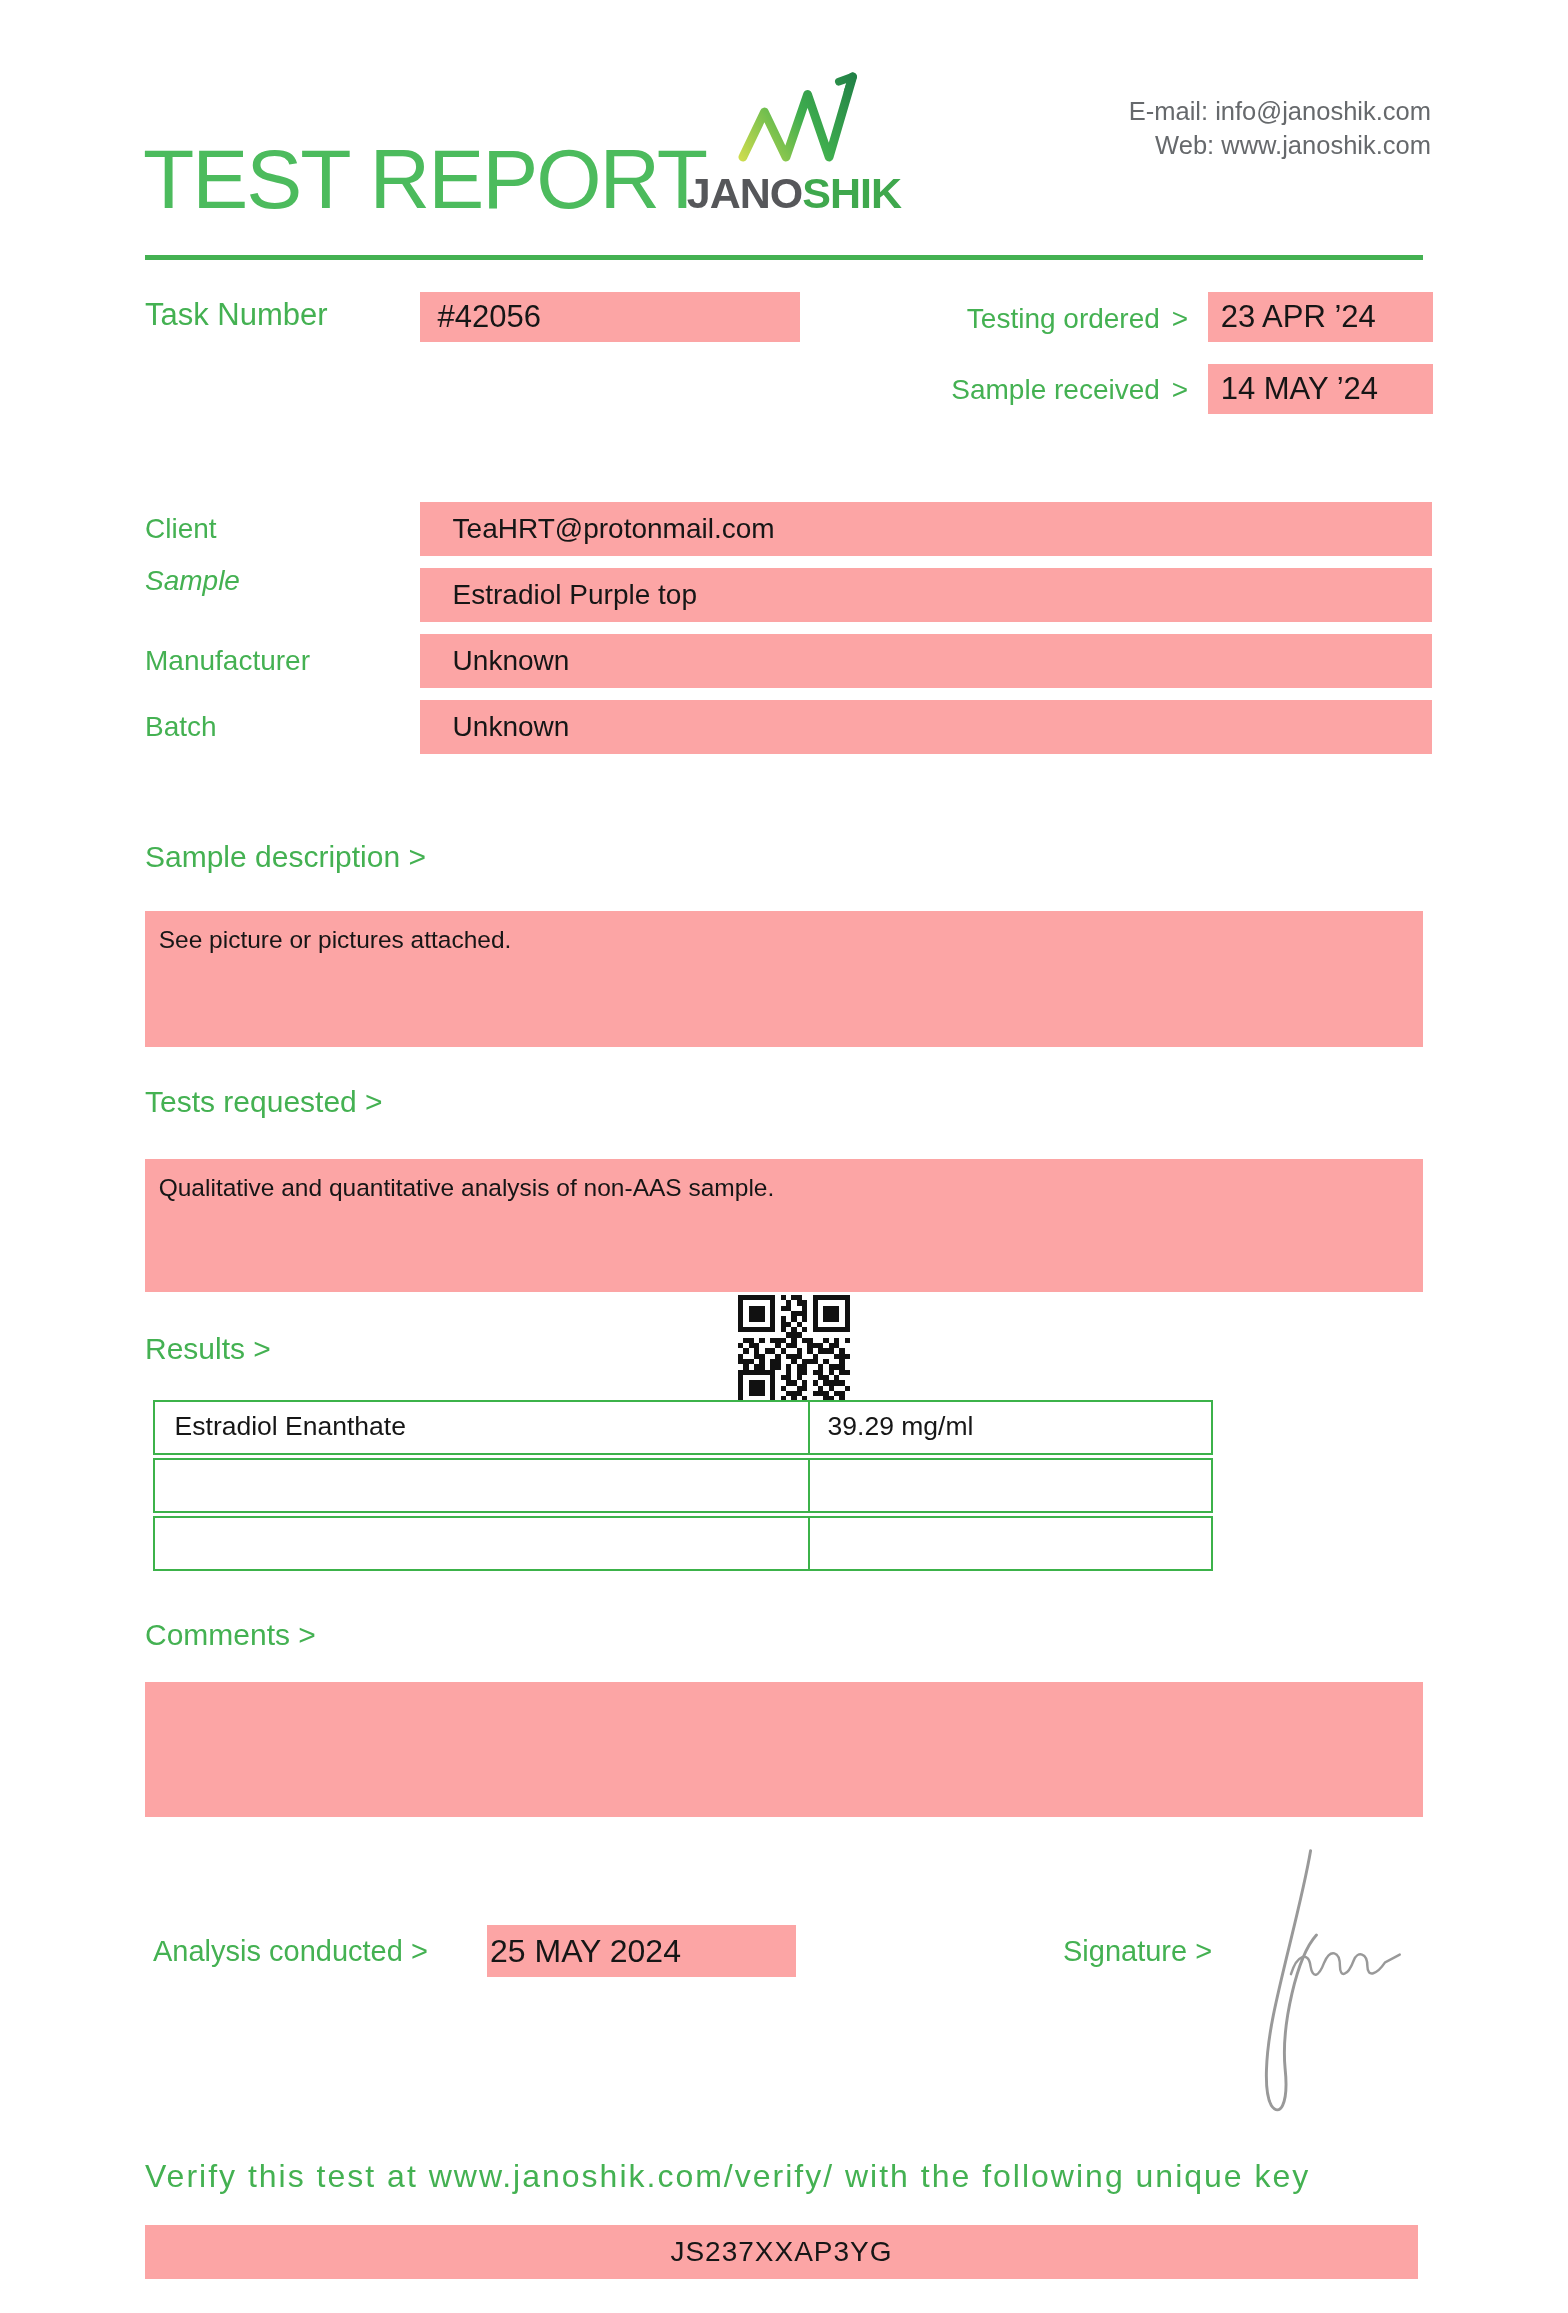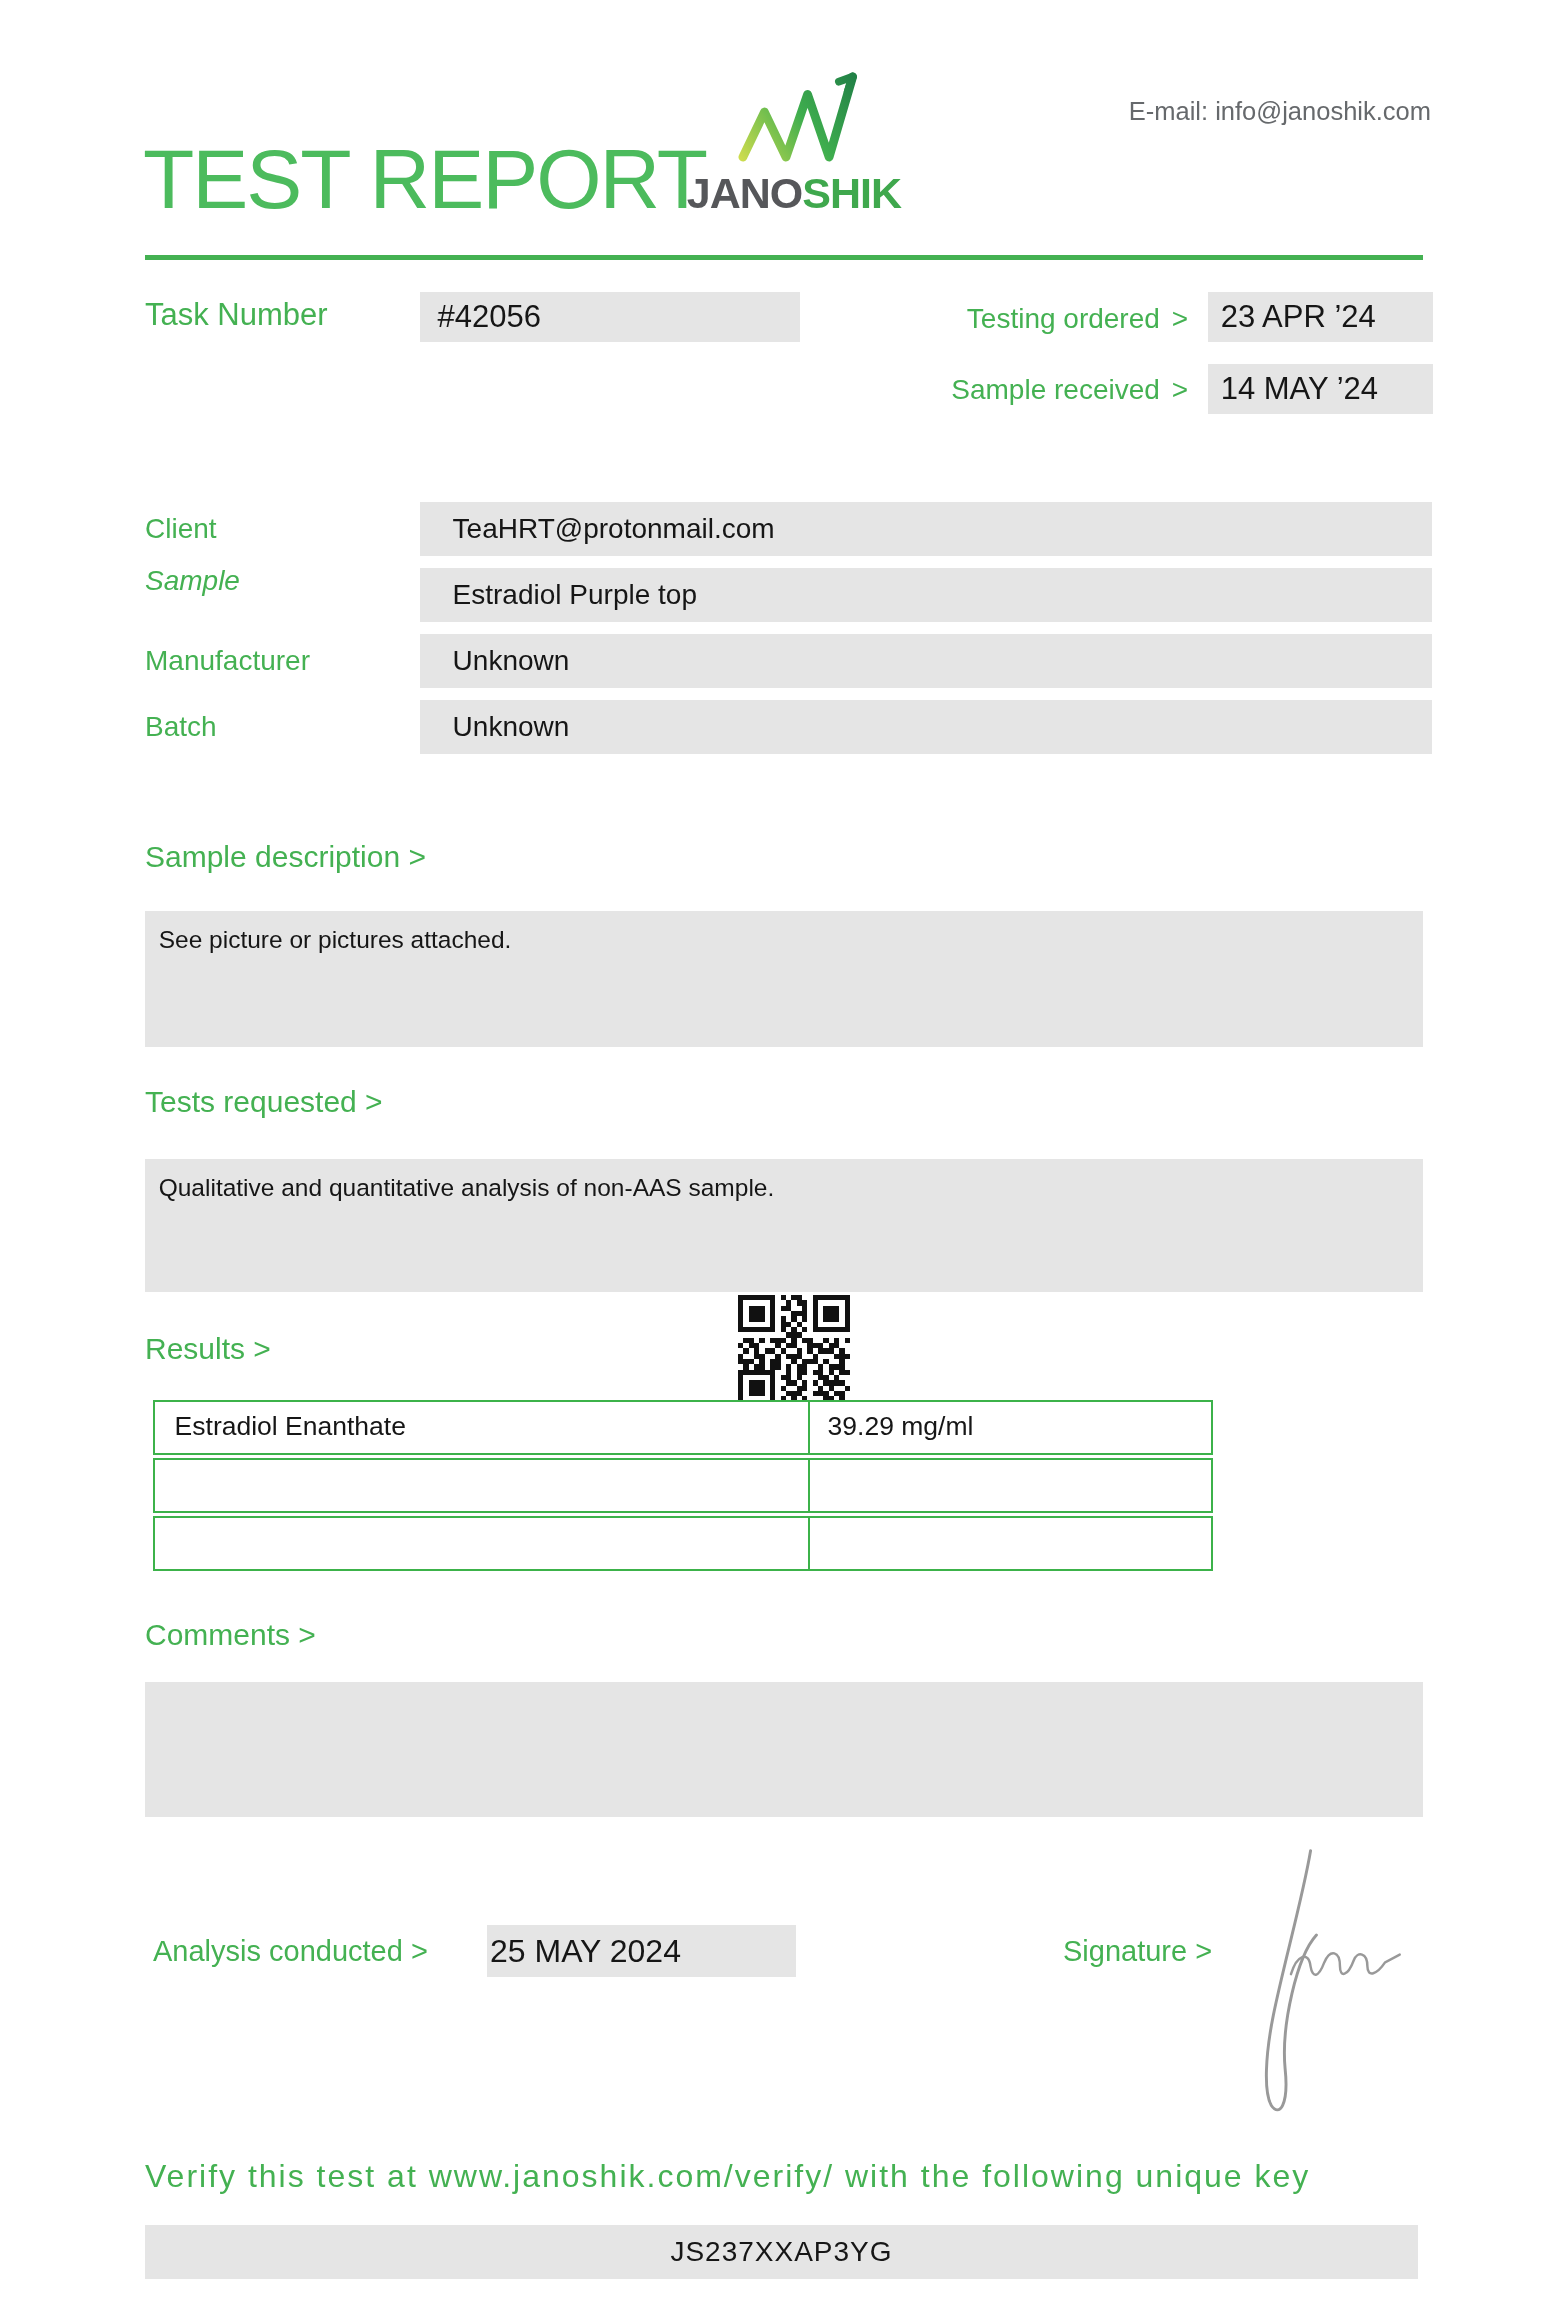--- a/index.html
+++ b/index.html
@@ -17,21 +17,21 @@
     left:674px;top:169px;width:227px;text-align:right;font-size:43px;font-weight:700;
     letter-spacing:-1px;white-space:nowrap;
   }
   .logo-word .jano{color:#56575a;}
   .logo-word .shik{color:#3fa84d;}
   .contact{
     left:980px;top:94px;width:451px;text-align:right;font-size:25.5px;line-height:34px;color:#66696c;
   }
   .rule{left:145px;top:255px;width:1278px;height:4.9px;background:#44b152;}
   .lbl{font-weight:400;white-space:nowrap;}
-  .graybox{background:#e5e5e5;}
+  .graybox{background:#fca5a5;}
   .task-label{left:145px;top:297px;font-size:31px;}
   .task-box{left:420px;top:292px;width:380px;height:50px;}
   .task-box span{display:block;font-size:31px;line-height:50px;padding-left:17.6px;}
   .date-label-1{left:843px;top:299px;width:345px;text-align:right;font-size:28px;line-height:39px;}
   .date-label-2{left:843px;top:370px;width:345px;text-align:right;font-size:28px;line-height:39px;}
   .arrow{display:inline-block;margin-left:11.8px;}
   .date-box-1{left:1208px;top:292px;width:225px;height:50px;}
   .date-box-2{left:1208px;top:364px;width:225px;height:50px;}
   .date-box-1 span,.date-box-2 span{display:block;font-size:31px;line-height:50px;padding-left:12.7px;white-space:nowrap;}
   .field-label{left:145px;font-size:28px;line-height:33px;}
@@ -72,20 +72,21 @@
     <path d="M6 96 L28 50 L50 96 L72 32 L94 96 L118 14" stroke="url(#lg)" stroke-width="9" stroke-linecap="round" stroke-linejoin="round"></path>
     <path d="M118 14 L104 19 M118 14 L113 29" stroke="url(#lg)" stroke-width="8" stroke-linecap="round"></path>
   </svg>
 
   <div class="abs logo-word">
     <span class="jano">JANO</span><span class="shik">SHIK</span>
   </div>
 
   <div class="abs contact">
     <div>E-mail: info@janoshik.com</div>
+    <div>Web: www.janoshik.com</div>
   </div>
 
   <div class="abs rule"></div>
 
   <div class="abs lbl green task-label">Task Number</div>
   <div class="abs graybox task-box">
     <span>#42056</span>
   </div>
 
   <div class="abs lbl green date-label-1">

